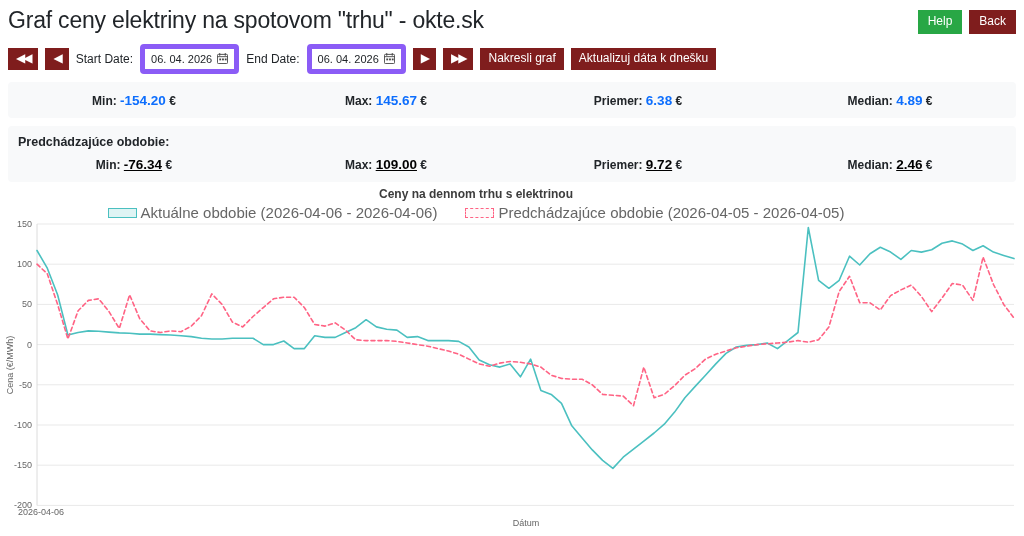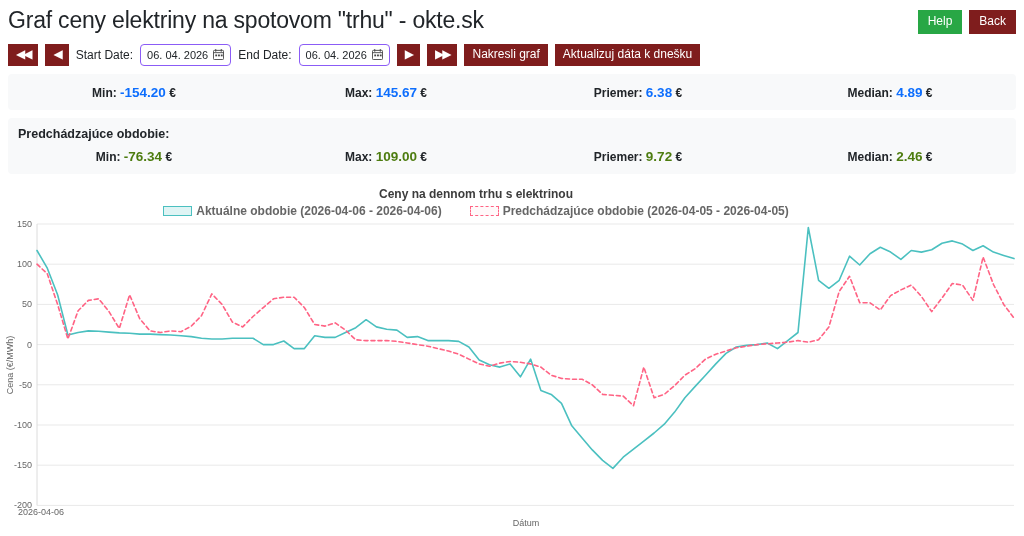--- a/index.html
+++ b/index.html
@@ -8,34 +8,34 @@
   .page-title{font-size:23px;font-weight:500;margin:0;line-height:31px;letter-spacing:-0.2px;}
   .hdr-btns{display:flex;gap:7px;padding-top:3px;padding-right:0;}
   .btn{display:inline-flex;align-items:center;justify-content:center;border:none;border-radius:0;
        font-size:12px;padding:5px 10px;color:#fff;cursor:pointer;font-family:inherit;line-height:1.1;}
   .btn-primary{background:#7f1d1d;}
   .btn-success{background:#28a745;}
   .toolbar{display:flex;align-items:center;gap:7px;padding:8px 8px 0 8px;}
   .toolbar .btn{padding:4px 8px;font-size:12px;}
   .arrow{letter-spacing:-2px;font-size:10px;padding:6px 7px;}
   .lbl{font-size:12px;color:#212529;white-space:nowrap;text-align:center;}
-  .date-input{display:inline-flex;align-items:center;gap:5px;border:1px solid #8b5cf6;border-radius:4px;
+  .date-input{display:inline-flex;align-items:center;gap:5px;border:5px solid #8b5cf6;border-radius:4px;
        padding:2px 6px;font-size:11px;background:#fff;height:16px;color:#212529;white-space:nowrap;}
   .statbar{background:#f8f9fa;border-radius:4px;margin:8px 8px 0 8px;}
   .stat-grid{display:grid;grid-template-columns:repeat(4,1fr);padding:11px 0 10px 0;}
   .stat-item{text-align:center;font-size:12px;font-weight:700;white-space:nowrap;}
   .stat-value{font-size:13.5px;font-weight:700;margin-top:34px;}
   .val-blue{color:#0d6efd;}
-  .val-red{color:#4d7c0f;}
+  .val-red{color:#000000;text-decoration:underline;}
   .statbar .bar-heading{font-size:12.5px;font-weight:700;padding:9px 10px 0 10px;}
   .statbar.prev .stat-grid{padding-top:8px;}
   .chart-block{position:absolute;left:0;top:185px;width:952px;height:351px;}
   .chart-title{position:absolute;top:2px;left:0;width:100%;text-align:center;font-size:12px;font-weight:700;color:#3c3c3c;}
   .chart-legend{position:absolute;top:19px;left:0;width:100%;display:flex;justify-content:center;align-items:center;gap:28px;
-       font-size:12px;color:#666;font-weight:bold;}
+       font-size:15px;color:#666;}
   .legend-item{display:inline-flex;align-items:center;gap:4px;cursor:pointer;}
   .legend-box{width:29px;height:10px;box-sizing:border-box;}
   .legend-box.current{background:rgba(75,192,192,0.18);border:1.5px solid #4bc0c0;}
   .legend-box.previous{background:rgba(255,99,132,0.04);border:1.5px dashed #ff6384;}
   #chart-svg{position:absolute;left:0;top:0;width:1024px;height:351px;}
   #chart-svg text{font-family:"Liberation Sans",sans-serif;}
   .cal-icon{display:inline-block;}
 </style>
 </head>
 <body>

